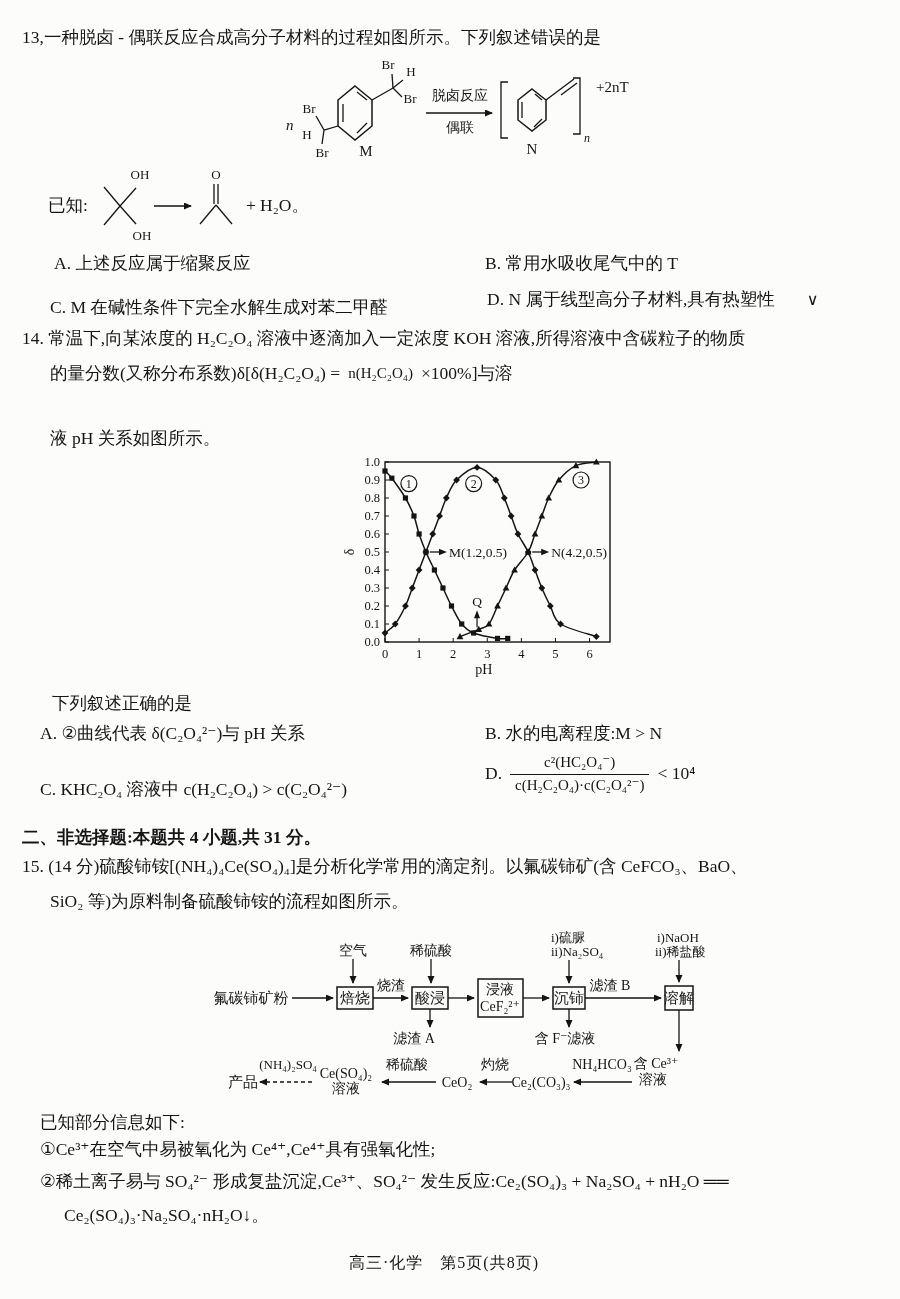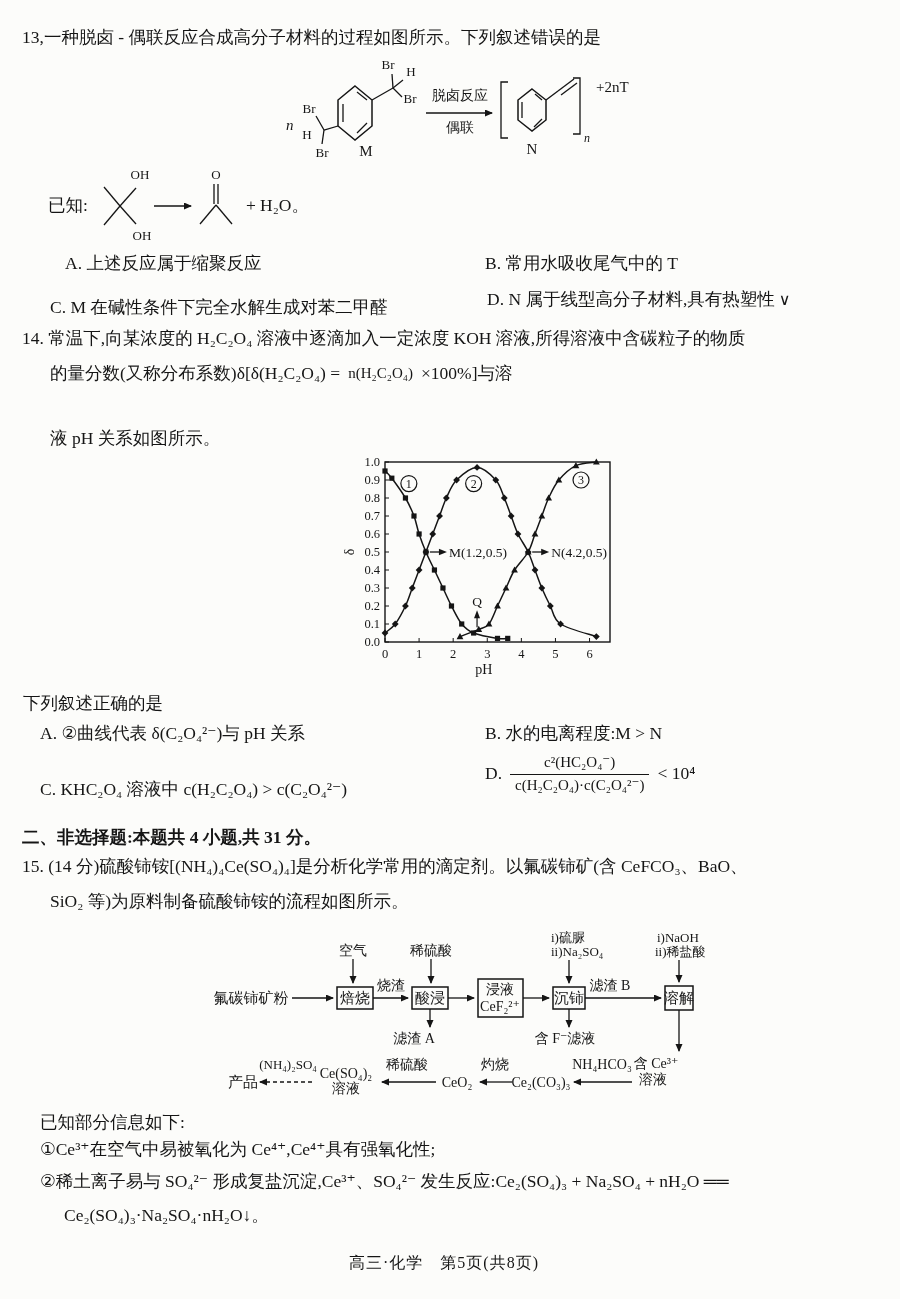--- a/index.html
+++ b/index.html
@@ -105,24 +105,24 @@
       <text class="f13" x="124" y="14" text-anchor="middle">O</text>
       <line class="thin" x1="122" y1="19" x2="122" y2="39"></line>
       <line class="thin" x1="126" y1="19" x2="126" y2="39"></line>
       <line class="thin" x1="124" y1="40" x2="108" y2="59"></line>
       <line class="thin" x1="124" y1="40" x2="140" y2="59"></line>
     </g>
   </svg>
   <span class="t17">+ H₂O。</span>
 </div>
 
-<div class="abs t17" style="left:65px;top:253px;">A. 上述反应属于缩聚反应</div>
+<div class="abs t17" style="left:54px;top:253px;">A. 上述反应属于缩聚反应</div>
 <div class="abs t17" style="left:485px;top:253px;">B. 常用水吸收尾气中的 T</div>
 <div class="abs t17" style="left:50px;top:297px;">C. M 在碱性条件下完全水解生成对苯二甲醛</div>
-<div class="abs t17 flexrow" style="left:487px;top:289px;">
+<div class="abs t17 flexrow" style="left:487px;top:289px;gap:28px;">
   <span>D. N 属于线型高分子材料,具有热塑性</span>
   <span class="check">∨</span>
 </div>
 
 <div class="abs t17" style="left:22px;top:328px;">14. 常温下,向某浓度的 H₂C₂O₄ 溶液中逐滴加入一定浓度 KOH 溶液,所得溶液中含碳粒子的物质</div>
 <div class="abs t17 flexrow" style="left:50px;top:342px;height:64px;">
   <span>的量分数(又称分布系数)δ[δ(H₂C₂O₄) =</span>
   <span class="frac">
     <span class="num">n(H₂C₂O₄)</span>
   </span>
@@ -230,21 +230,21 @@
     <path d="M137.04545454545456,158.2L140.04545454545456,166.2L134.04545454545456,166.2Z" fill="#151515"></path>
     <text x="137.04545454545456" y="154.2" text-anchor="middle" class="ca">Q</text>
     <circle cx="68.86363636363636" cy="31.599999999999994" r="8" fill="none" stroke="#151515" stroke-width="1.2"></circle>
     <text x="68.86363636363636" y="35.599999999999994" text-anchor="middle" class="cn">1</text>
     <circle cx="133.63636363636363" cy="31.599999999999994" r="8" fill="none" stroke="#151515" stroke-width="1.2"></circle>
     <text x="133.63636363636363" y="35.599999999999994" text-anchor="middle" class="cn">2</text>
     <circle cx="241.02272727272728" cy="28" r="8" fill="none" stroke="#151515" stroke-width="1.2"></circle>
     <text x="241.02272727272728" y="32" text-anchor="middle" class="cn">3</text>
   </svg>
 
-<div class="abs t17" style="left:23px;top:693px;">下列叙述正确的是</div>
+<div class="abs t17" style="left:52px;top:693px;">下列叙述正确的是</div>
 <div class="abs t17" style="left:40px;top:723px;">A. ②曲线代表 δ(C₂O₄²⁻)与 pH 关系</div>
 <div class="abs t17" style="left:485px;top:723px;">B. 水的电离程度:M &gt; N</div>
 <div class="abs t17" style="left:40px;top:779px;">C. KHC₂O₄ 溶液中 c(H₂C₂O₄) &gt; c(C₂O₄²⁻)</div>
 <div class="abs t17 flexrow" style="left:485px;top:752px;gap:5px;">
   <span>D.</span>
   <span class="frac">
     <span class="num">c²(HC₂O₄⁻)</span>
     <span class="den">c(H₂C₂O₄)·c(C₂O₄²⁻)</span>
   </span>
   <span>&lt; 10⁴</span>

